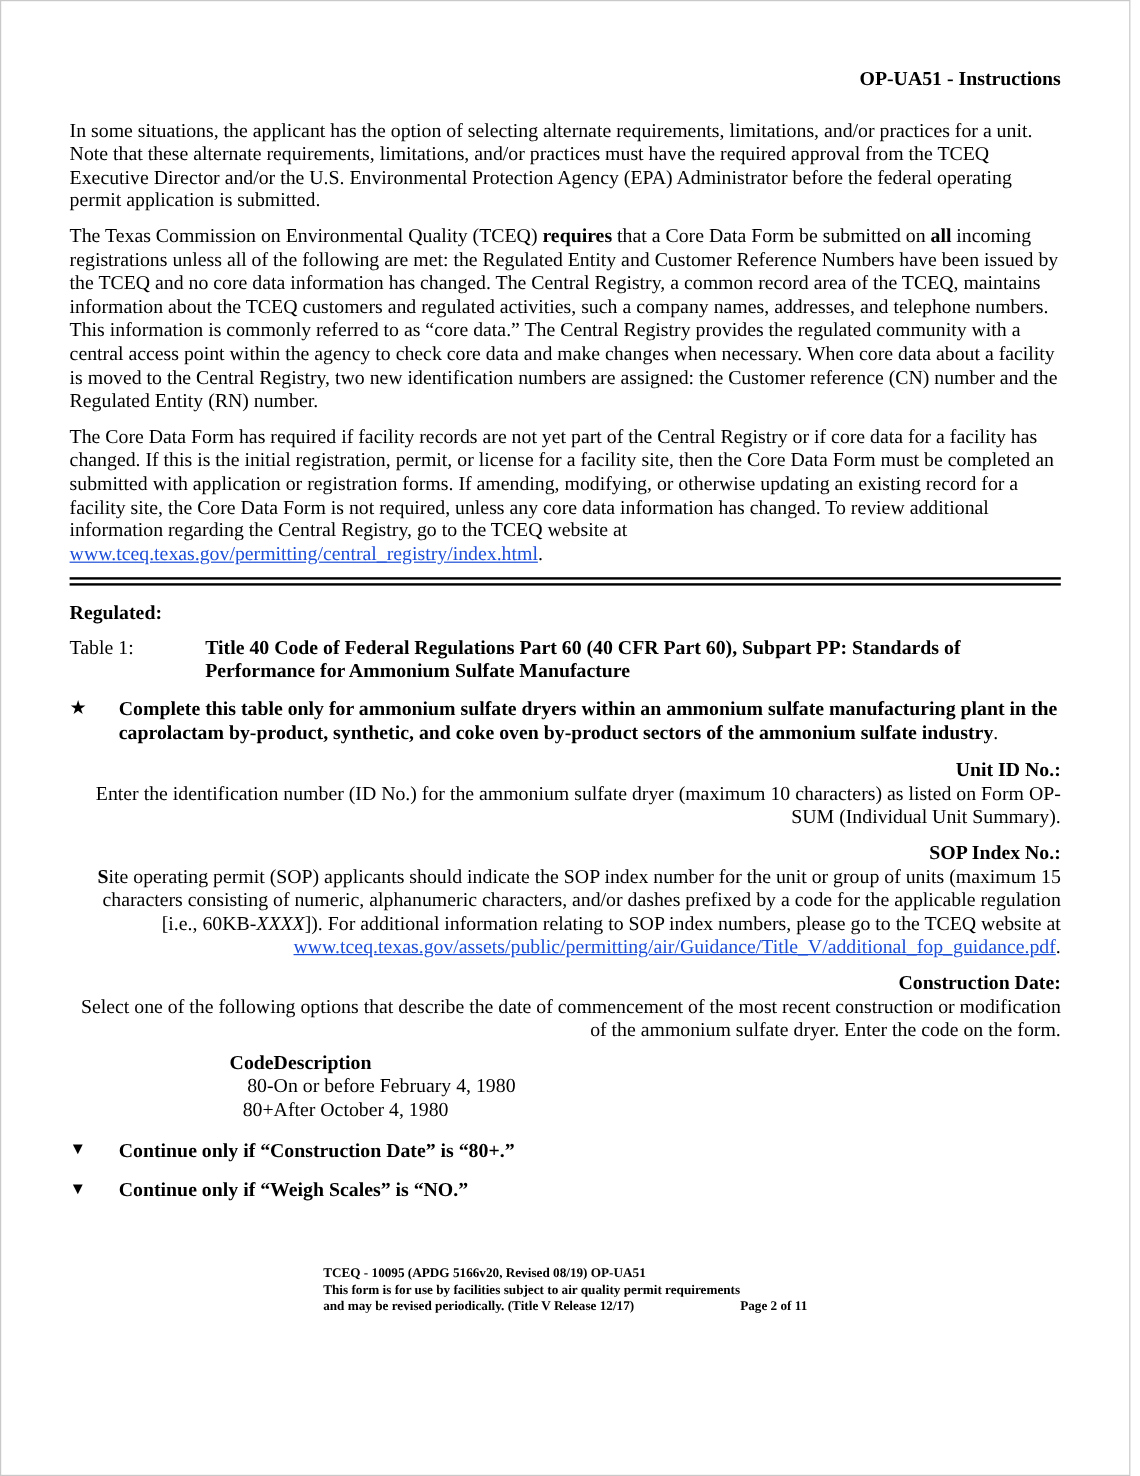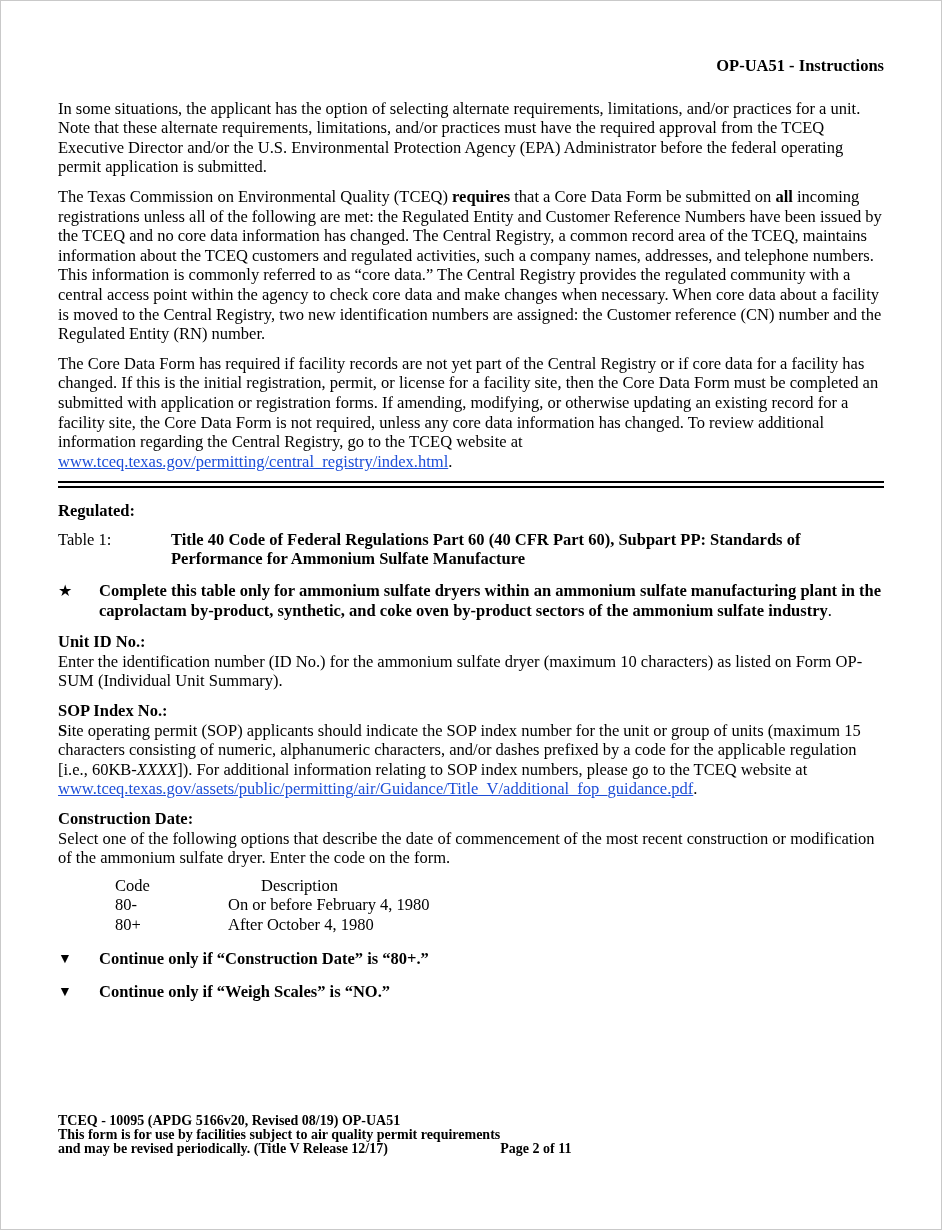--- a/index.html
+++ b/index.html
@@ -32,37 +32,37 @@
   .specific { font-weight: bold; margin: 0 0 9px 0; }
   .label-row { display: flex; margin: 0 0 12px 0; }
   .label-row .row-label { width: 113px; flex: 0 0 113px; font-weight: normal; }
   .label-row .row-body { flex: 1; font-weight: bold; }
   .star-row, .continue-row { display: flex; margin: 0 0 12px 0; }
   .bullet { width: 41px; flex: 0 0 41px; }
   .star-glyph { font-size: 16px; }
   .tri-glyph { font-size: 14px; }
   .note-text { flex: 1; font-weight: normal; }
   .note-bold { flex: 1; font-weight: bold; }
-  .section { margin: 0 0 10px 0; }
+  .section { margin: 0 0 10px 0; text-align: right; }
   .section-heading { font-weight: bold; }
   .section p { margin: 0; }
   .code-table { margin: 8px 0 8px 57px; }
   .code-row { display: flex; }
   .code-cell { width: 113px; flex: 0 0 113px; }
-  .code-head { font-weight: normal; gap: 33px; }
+  .code-head { font-weight: bold; }
   .continue-row { margin: 14px 0 14px 0; }
   .footer {
     position: absolute;
     left: 57px;
     right: 57px;
-    top: 1113px;
+    top: 1053px;
     display: flex;
-    justify-content: flex-start;
+    justify-content: center;
     align-items: flex-end;
-    font-size: 14px;
+    font-size: 11px;
     font-weight: bold;
     line-height: 14px;
   }
 </style>
 </head>
 <body>
 
 <div class="page">
 
   <div class="doc-header">

